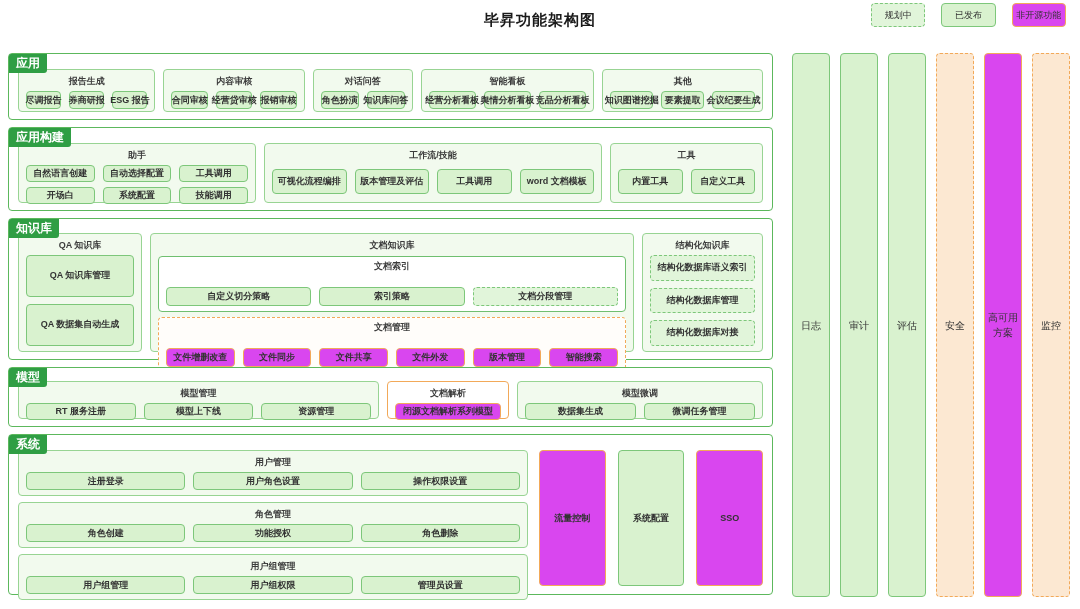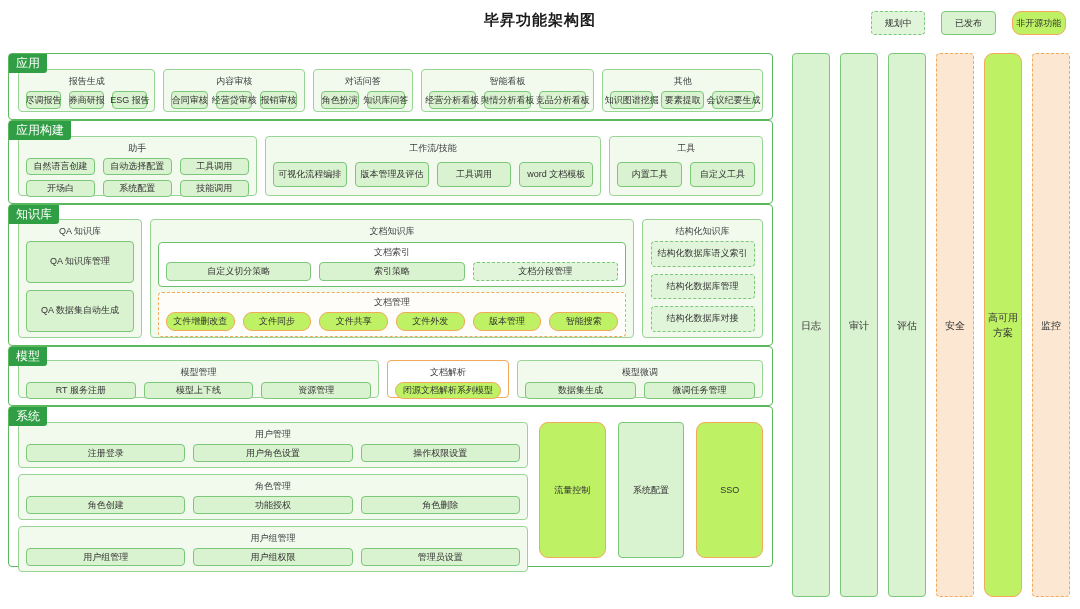--- a/index.html
+++ b/index.html
@@ -2,25 +2,25 @@
 <html><head>
 <meta charset="utf-8">
 <style>
   * { box-sizing: border-box; margin: 0; padding: 0; }
   html,body { background:#fff; }
   .page {
     position: relative; width: 1080px; height: 609px; background: #fff;
     font-family: "Liberation Sans", sans-serif; color: #333; overflow: hidden;
   }
   .title { text-align:center; padding-top: 11px; font-size: 15px; font-weight: 600; color:#1a1a1a; letter-spacing: 1px; }
-  .legend { position:absolute; top: 11px; right: 14px; display:flex; gap: 16px; }
+  .legend { position:absolute; top: 3px; right: 14px; display:flex; gap: 16px; }
   .legend .chip { min-width: 52px; height: 24px; font-size: 9px; }
 
   .content { position:absolute; top: 53px; left: 8px; right: 10px; bottom: 12px; display:flex; gap: 19px; }
-  .left-col { flex: 1; display:flex; flex-direction: column; min-width: 0; }
+  .left-col { flex: 1; display:flex; flex-direction: column; gap: 7px; min-width: 0; font-weight: bold; }
 
   .section { position: relative; border: 1.5px solid #5cb85c; border-radius: 4px; background:#fff; padding: 15px 9px 7px; }
   .badge {
     position:absolute; top: 0; left: 0; background:#2f9e44; color:#fff;
     font-size: 12px; padding: 2px 7px 3px; border-radius: 2px 0 3px 0; line-height: 1.2;
   }
   .sec-app    { height: 67px; }
   .sec-build  { height: 84px; }
   .sec-kb     { height: 142px; padding-top: 14px; }
   .sec-model  { height: 60px; padding-top: 13px; }
@@ -32,36 +32,36 @@
   .group-title { text-align:center; font-size: 9px; color:#3c3c3c; padding: 2px 0 3px; white-space: nowrap; }
   .chips { display:flex; gap: 8px; min-width:0; }
   .chips + .chips { margin-top: 5px; }
 
   .chip {
     background:#d9f2cf; border: 1px solid #7dc77a; border-radius: 4px;
     font-size: 9px; color:#333; display:flex; align-items:center; justify-content:center;
     height: 18px; padding: 0 6px; white-space: nowrap; text-align:center; flex: 1 1 0; min-width:0;
   }
   .chip.planned        { background:#e1f5da; border-style: dashed; }
-  .chip.closed         { background:#bef264; border-color:#f2a959;border-radius:9px; }
+  .chip.closed         { background:#d946ef; border-color:#f2a959; }
   .chip.closed_planned { background:#fce8d2; border-color:#f2a959; border-style: dashed; }
 
   
   .g-assistant .chip { height: 17px; }
   .grow-center { flex: 1; align-items: center; }
   .grow-center .chip { height: 25px; }
 
   
   .g-qa { flex: 0 0 124px; }
-  .g-structured { flex: 0 0 121px; align-items: center; }
+  .g-structured { flex: 0 0 121px; }
   .chips.col { flex-direction: column; flex: 1; gap: 7px; }
   .chips.col .chip { flex: 1; white-space: normal; line-height: 1.3; }
   .g-dockb { flex: 1; }
   .subbox { border-radius: 4px; padding: 2px 7px 5px; margin-top: 1px; }
-  .subbox .group-title { padding: 1px 0 3px; }
+  .subbox .group-title { padding: 1px 0 14px; }
   .index-box  { background:#fff; border: 1px solid #6fbf6f; }
   .manage-box { background:#fffdfa; border: 1.2px dashed #f2a959; margin-top: 5px; }
   .manage-box .chip { height: 19px; }
   .index-box .chip { height: 19px; }
 
   
   .g-modelmanage { flex: 3; }
   .g-parse { flex: 0 0 122px; background:#fff; border: 1.5px solid #f2a959; }
   .g-finetune { flex: 2; }
   .sec-model .chip { height: 17px; }

